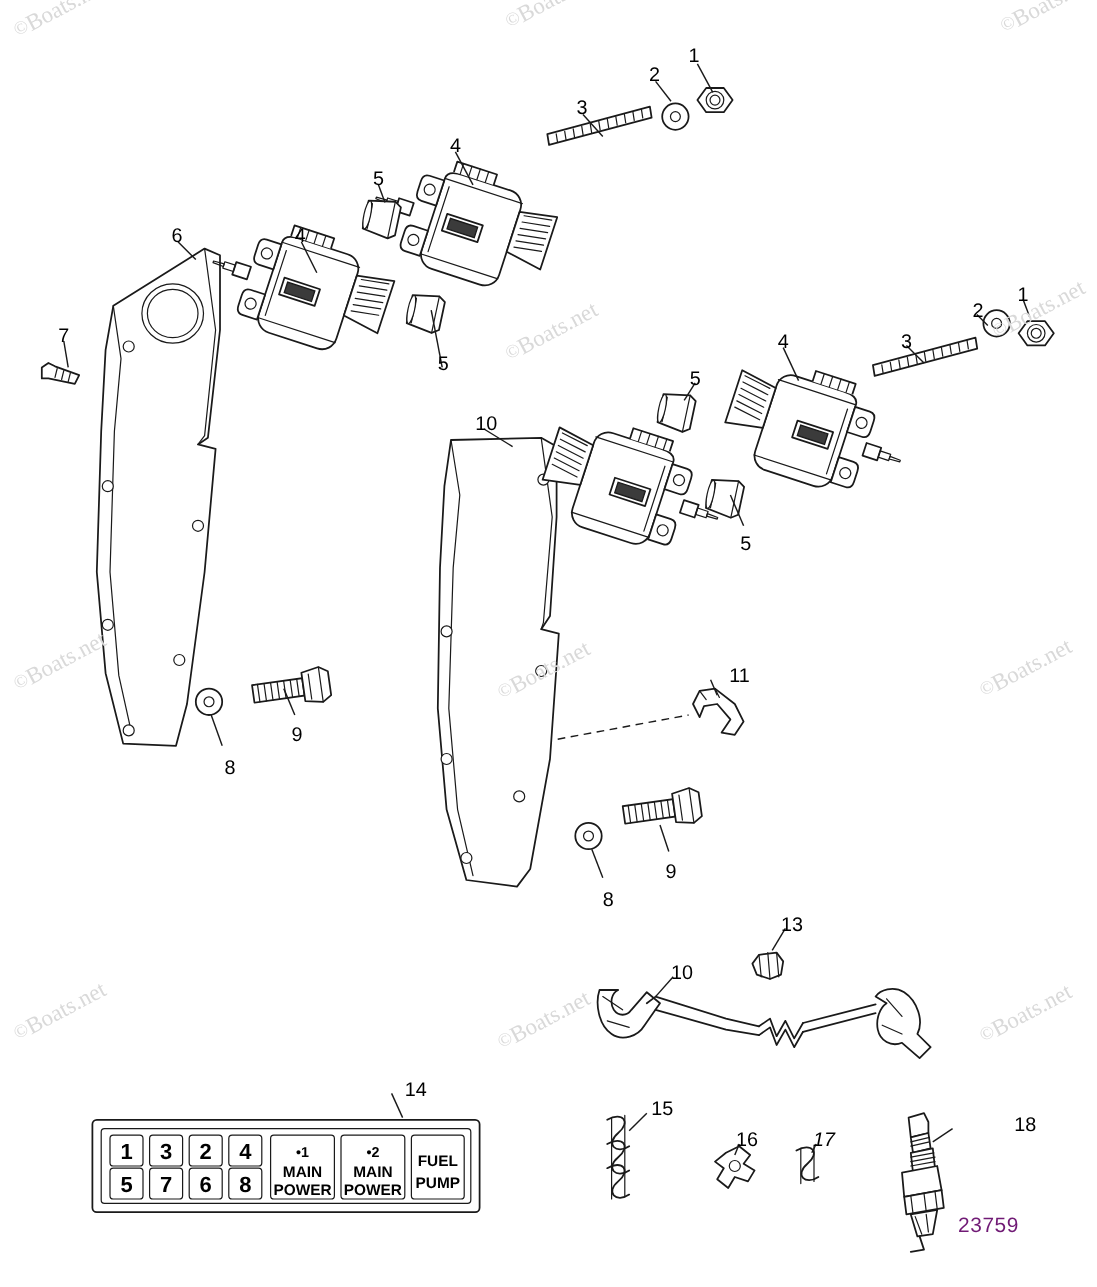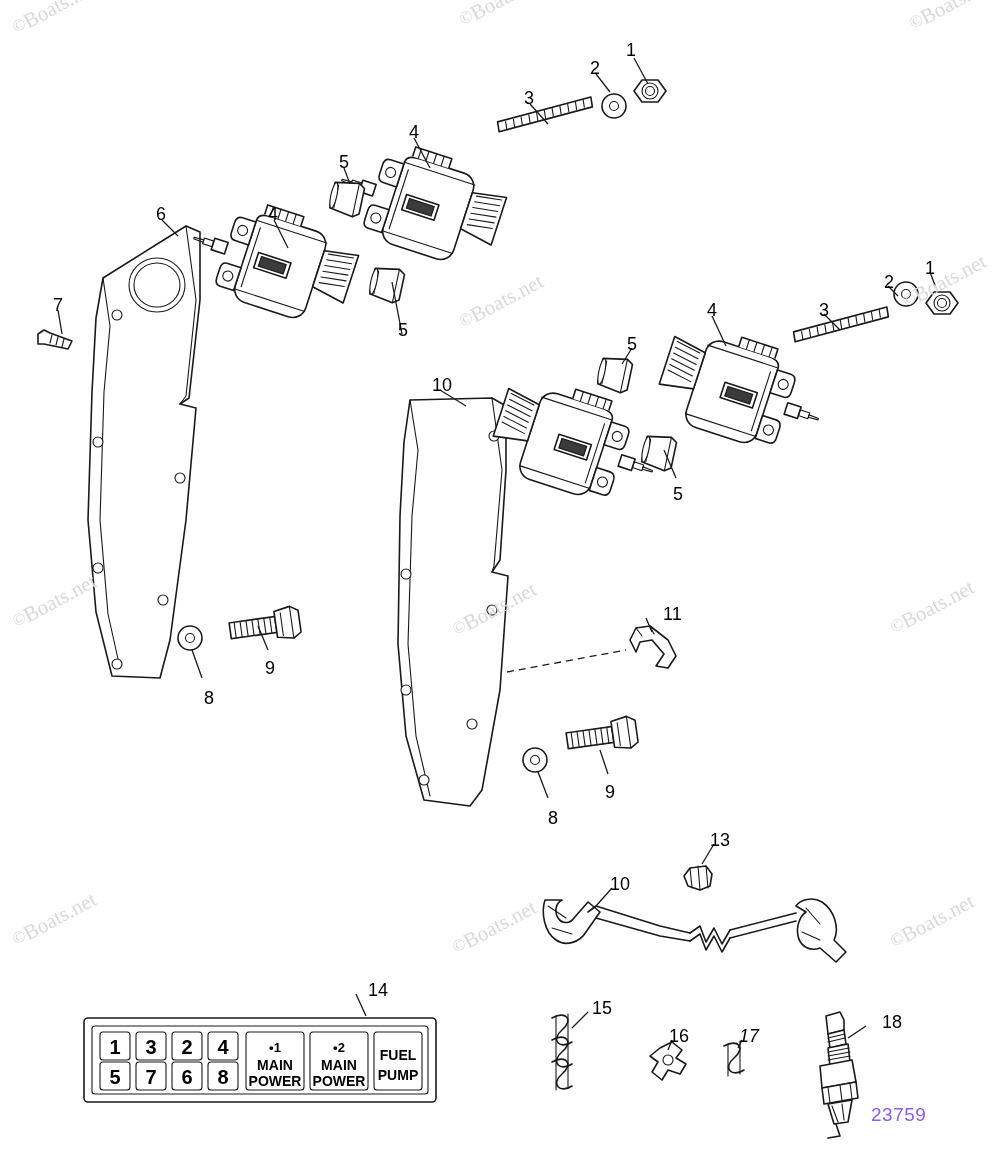--- a/index.html
+++ b/index.html
@@ -46,21 +46,21 @@
     font-size: 18px;
     font-weight: normal;
     color: #000000;
     white-space: nowrap;
   }
   .partno {
     position: absolute;
     font-family: "Liberation Sans", sans-serif;
     font-size: 19px;
     letter-spacing: .5px;
-    color: #8b5cf6;
+    color: #701a75;
   }
   
   .decal-cell-text {
     font-family: "Liberation Sans", sans-serif;
     font-weight: bold;
     text-anchor: middle;
   }
 </style>
 </head>
 <body>
@@ -382,21 +382,21 @@
   <div class="callout" style="left:265px;top:658px;">9</div>
   <div class="callout" style="left:204px;top:688px;">8</div>
   <div class="callout" style="left:605px;top:782px;">9</div>
   <div class="callout" style="left:548px;top:808px;">8</div>
   <div class="callout" style="left:710px;top:830px;">13</div>
   <div class="callout" style="left:610px;top:874px;">10</div>
   <div class="callout" style="left:368px;top:980px;">14</div>
   <div class="callout" style="left:592px;top:998px;">15</div>
   <div class="callout" style="left:669px;top:1026px;">16</div>
   <div class="callout" style="left:739px;top:1026px;font-style:italic;">17</div>
-  <div class="callout" style="left:882px;top:1012px;">18</div>
+  <div class="callout" style="left:922px;top:1012px;">18</div>
 
   <div class="partno" style="left:871px;top:1104px;">23759</div>
 
   <div id="wm-layer">
       <div class="wm" style="left: 8px; top: 18px;"><span class="c">©</span>Boats.net</div>
       <div class="wm" style="left: 455px; top: 10px;"><span class="c">©</span>Boats.net</div>
       <div class="wm" style="left: 905px; top: 14px;"><span class="c">©</span>Boats.net</div>
       <div class="wm" style="left: 455px; top: 312px;"><span class="c">©</span>Boats.net</div>
       <div class="wm" style="left: 898px; top: 292px;"><span class="c">©</span>Boats.net</div>
       <div class="wm" style="left: 8px; top: 612px;"><span class="c">©</span>Boats.net</div>

